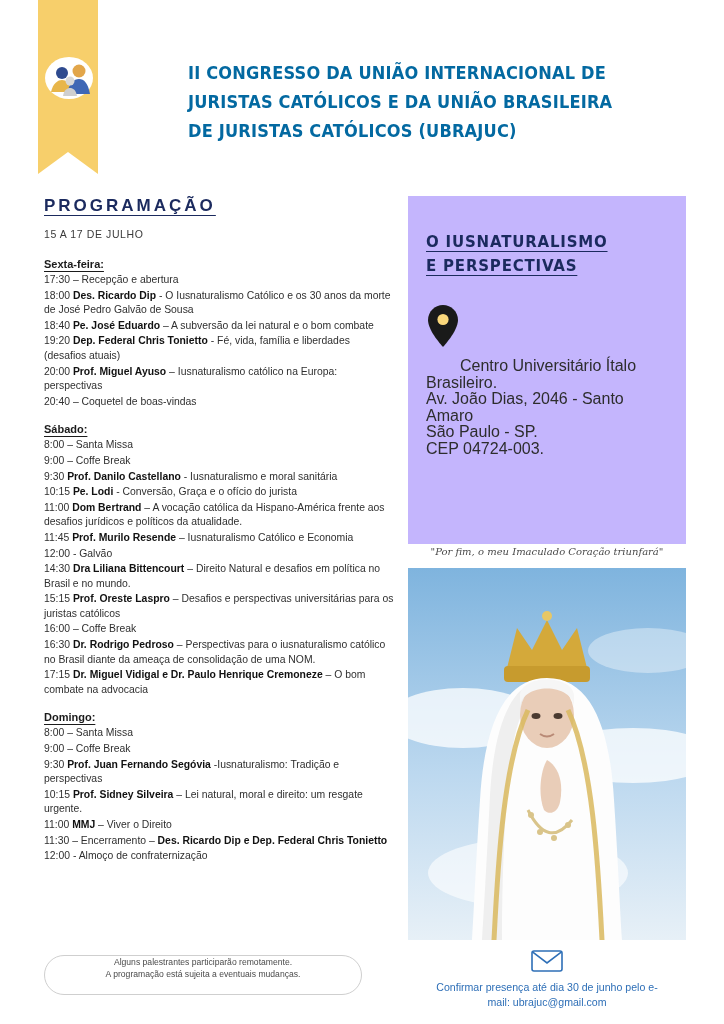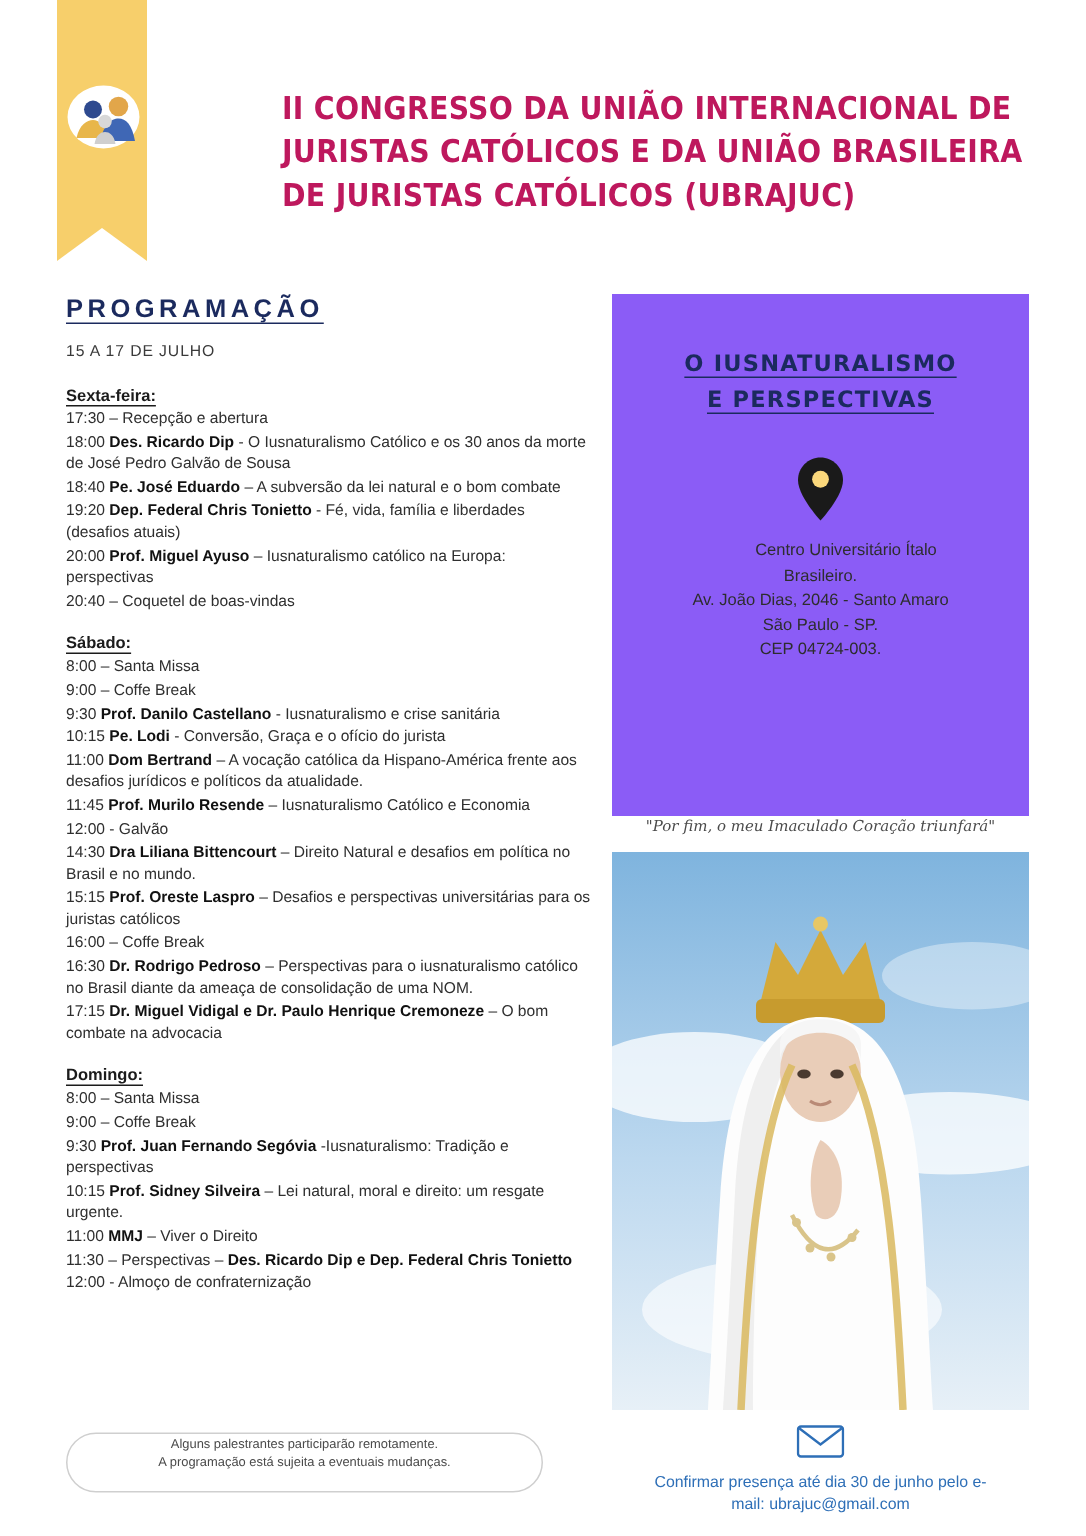--- a/index.html
+++ b/index.html
@@ -48,24 +48,24 @@
   }
   .title-block {
     position: absolute;
     left: 188px;
     top: 58px;
     width: 500px;
   }
   .title-block .line {
     font-family: "DejaVu Sans", sans-serif;
     font-weight: bold;
-    font-size: 21px;
+    font-size: 18px;
     letter-spacing: 0.2px;
     line-height: 29px;
-    color: #be185d;
+    color: #0369a1;
     text-transform: uppercase;
     font-stretch: condensed;
   }
 
   
   .left-col {
     position: absolute;
     left: 44px;
     top: 196px;
     width: 350px;
@@ -122,37 +122,37 @@
     line-height: 12px;
   }
 
   
   .right-panel {
     position: absolute;
     left: 408px;
     top: 196px;
     width: 278px;
     height: 348px;
-    background: #8b5cf6;
+    background: #c4b5fd;
     padding: 34px 18px 0 18px;
-    text-align: center;
+    text-align: left;
   }
   .panel-title {
     font-family: "DejaVu Sans", sans-serif;
     font-weight: bold;
     font-size: 15px;
     letter-spacing: 0.8px;
     line-height: 24px;
     color: #1b2a5e;
     text-decoration: underline;
     text-underline-offset: 4px;
   }
   .pin-wrap { margin-top: 26px; margin-bottom: 6px; }
   .venue {
-    font-size: 11px;
+    font-size: 16px;
     line-height: 16.5px;
     color: #2d2d2d;
   }
   .venue .v1 { display: inline-block; margin-left: 34px; }
 
   .script-line {
     position: absolute;
     left: 408px;
     top: 546px;
     width: 278px;
@@ -233,39 +233,39 @@
         <li class="sched-item"><span>18:00 </span><b>Des. Ricardo Dip</b> <span>- O Iusnaturalismo Católico e os 30 anos da morte de José Pedro Galvão de Sousa</span></li>
         <li class="sched-item"><span>18:40 </span><b>Pe. José Eduardo</b> <span>– A subversão da lei natural e o bom combate</span></li>
         <li class="sched-item"><span>19:20 </span><b>Dep. Federal Chris Tonietto</b> <span>- Fé, vida, família e liberdades (desafios atuais)</span></li>
         <li class="sched-item"><span>20:00 </span><b>Prof. Miguel Ayuso</b> <span>– Iusnaturalismo católico na Europa: perspectivas</span></li>
         <li class="sched-item"><span>20:40 </span><span>– Coquetel de boas-vindas</span></li>
       </ul>
       <div class="day-title">Sábado:</div>
       <ul class="sched-list">
         <li class="sched-item"><span>8:00 </span><span>– Santa Missa</span></li>
         <li class="sched-item"><span>9:00 </span><span>– Coffe Break</span></li>
-        <li class="sched-item"><span>9:30 </span><b>Prof. Danilo Castellano</b> <span>- Iusnaturalismo e crise sanitária</span></li>
+        <li class="sched-item"><span>9:30 </span><b>Prof. Danilo Castellano</b> <span>- Iusnaturalismo e moral sanitária</span></li>
         <li class="sched-item"><span>10:15 </span><b>Pe. Lodi</b> <span>- Conversão, Graça e o ofício do jurista</span></li>
         <li class="sched-item"><span>11:00 </span><b>Dom Bertrand</b> <span>– A vocação católica da Hispano-América frente aos desafios jurídicos e políticos da atualidade.</span></li>
         <li class="sched-item"><span>11:45 </span><b>Prof. Murilo Resende</b> <span>– Iusnaturalismo Católico e Economia</span></li>
         <li class="sched-item"><span>12:00 </span><span>- Galvão</span></li>
         <li class="sched-item"><span>14:30 </span><b>Dra Liliana Bittencourt</b> <span>– Direito Natural e desafios em política no Brasil e no mundo.</span></li>
         <li class="sched-item"><span>15:15 </span><b>Prof. Oreste Laspro</b> <span>– Desafios e perspectivas universitárias para os juristas católicos</span></li>
         <li class="sched-item"><span>16:00 </span><span>– Coffe Break</span></li>
         <li class="sched-item"><span>16:30 </span><b>Dr. Rodrigo Pedroso</b> <span>– Perspectivas para o iusnaturalismo católico no Brasil diante da ameaça de consolidação de uma NOM.</span></li>
         <li class="sched-item"><span>17:15 </span><b>Dr. Miguel Vidigal e Dr. Paulo Henrique Cremoneze</b> <span>– O bom combate na advocacia</span></li>
       </ul>
       <div class="day-title">Domingo:</div>
       <ul class="sched-list">
         <li class="sched-item"><span>8:00 </span><span>– Santa Missa</span></li>
         <li class="sched-item"><span>9:00 </span><span>– Coffe Break</span></li>
         <li class="sched-item"><span>9:30 </span><b>Prof. Juan Fernando Segóvia</b> <span>-Iusnaturalismo: Tradição e perspectivas</span></li>
         <li class="sched-item"><span>10:15 </span><b>Prof. Sidney Silveira</b> <span>– Lei natural, moral e direito: um resgate urgente.</span></li>
         <li class="sched-item"><span>11:00 </span><b>MMJ</b> <span>– Viver o Direito</span></li>
-        <li class="sched-item"><span>11:30 </span><span>– Perspectivas – </span><b>Des. Ricardo Dip e Dep. Federal Chris Tonietto</b></li>
+        <li class="sched-item"><span>11:30 </span><span>– Encerramento – </span><b>Des. Ricardo Dip e Dep. Federal Chris Tonietto</b></li>
         <li class="sched-item"><span>12:00 </span><span>- Almoço de confraternização</span></li>
       </ul>
     </div>
 </div>
 
 <div class="note-box">
   <div>Alguns palestrantes participarão remotamente.</div>
   <div>A programação está sujeita a eventuais mudanças.</div>
 </div>
 

